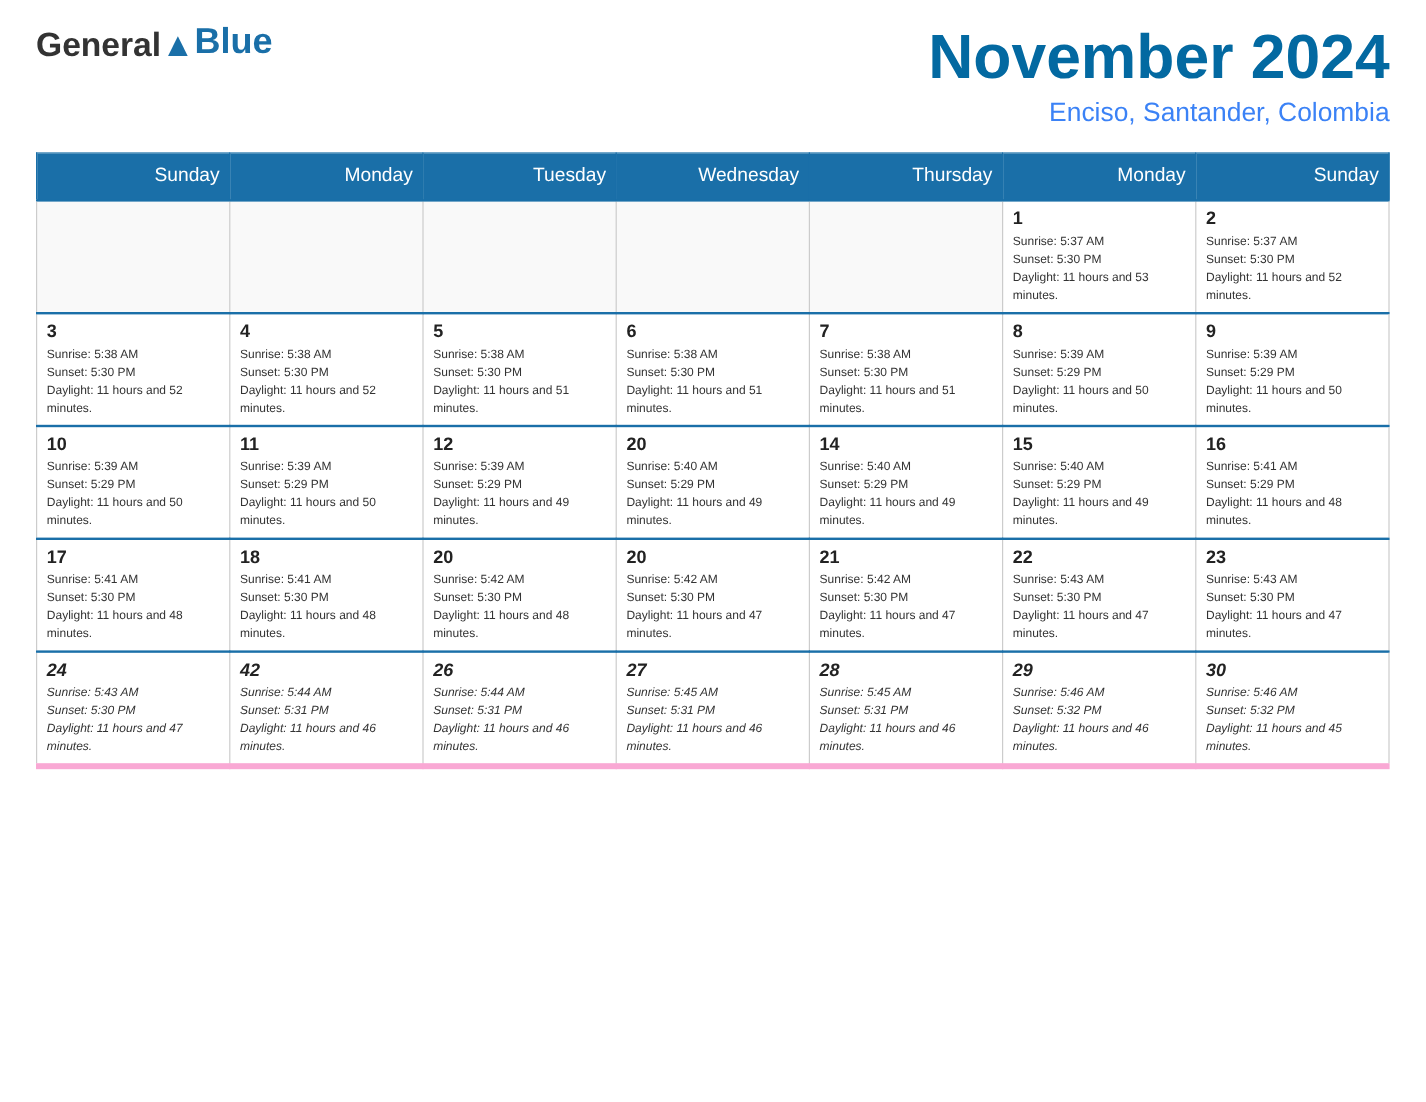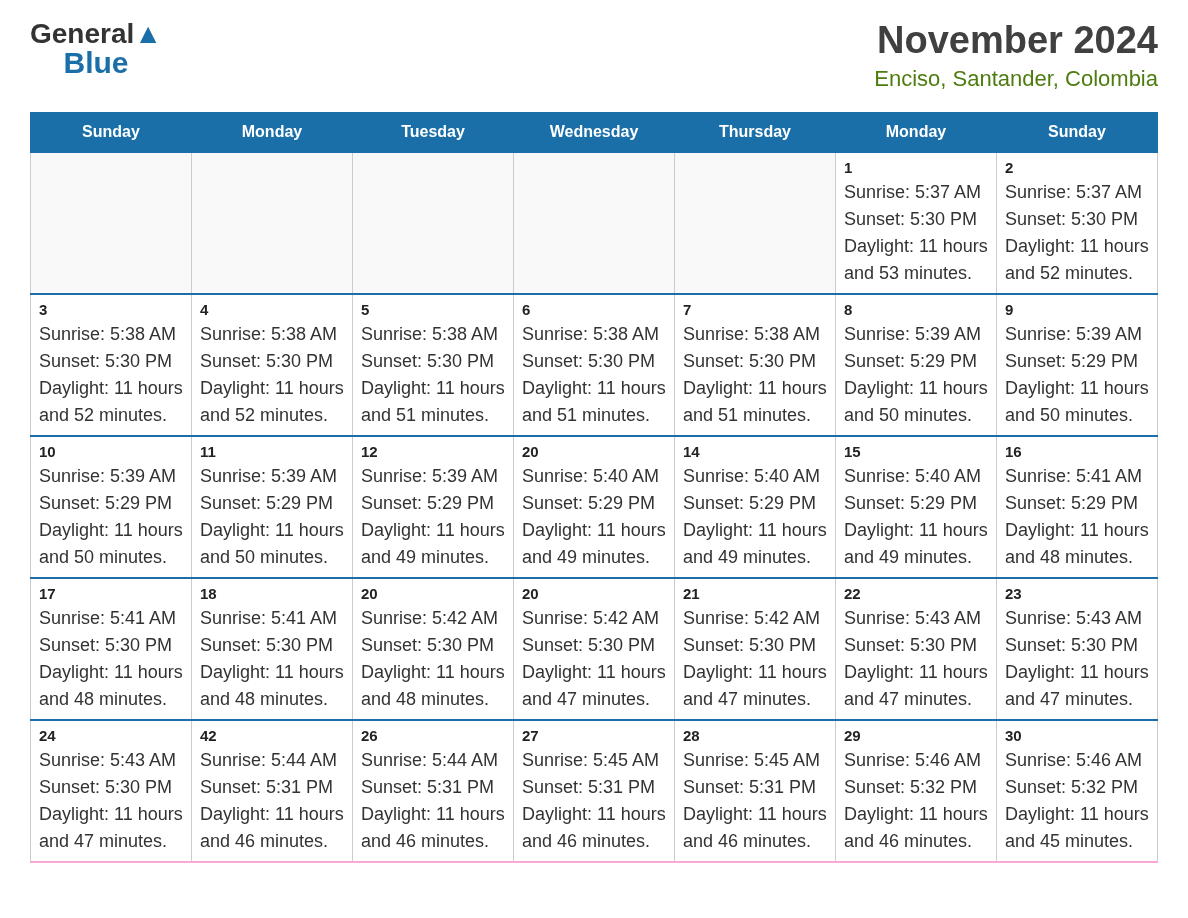--- a/index.html
+++ b/index.html
@@ -11,64 +11,64 @@
       min-height: 918px;
     }
     .header {
       display: flex;
       justify-content: space-between;
       align-items: flex-start;
       margin-bottom: 20px;
     }
     .logo {
       display: flex;
-      flex-direction: column;
-      align-items: center;
+      flex-direction: row;
+      align-items: flex-end;
     }
     .logo-general {
       font-size: 28px;
       font-weight: bold;
       color: #333;
       line-height: 1;
     }
     .logo-general span {
       color: #1a6fa8;
     }
     .logo-blue {
       font-size: 30px;
       font-weight: bold;
       color: #1a6fa8;
       margin-top: -2px;
     }
     .title-block {
       text-align: right;
     }
     .main-title {
-      font-size: 38px;
+      font-size: 52px;
       font-weight: bold;
-      color: #404040;
+      color: #0369a1;
       line-height: 1.1;
     }
     .subtitle {
       font-size: 22px;
-      color: #4d7c0f;
+      color: #3b82f6;
       margin-top: 4px;
     }
     .calendar {
       width: 100%;
       border-collapse: collapse;
       border: 1px solid #999;
     }
     .calendar th {
       background-color: #1a6fa8;
       color: #fff;
       font-size: 16px;
-      font-weight: bold;
+      font-weight: normal;
       padding: 10px 8px;
-      text-align: center;
+      text-align: right;
       border: 1px solid #1a6fa8;
     }
     .calendar td {
       vertical-align: top;
       padding: 6px 8px;
       border: 1px solid #ccc;
       width: 14.28%;
       min-height: 90px;
       font-size: 13px;
       color: #333;
@@ -77,29 +77,30 @@
       border-bottom: 2px solid #1a6fa8;
     }
     .day-num {
       font-size: 15px;
       font-weight: bold;
       color: #222;
       display: block;
       margin-bottom: 3px;
     }
     .day-info {
-      font-size: 18px;
+      font-size: 10px;
       color: #333;
       line-height: 1.5;
     }
     .empty-cell {
       background: #f9f9f9;
     }
     .calendar tbody tr:last-child {
-      border-bottom: 2px solid #f9a8d4;
+      border-bottom: 5px solid #f9a8d4;
+      font-style: italic;
     }
   </style>
 </head>
 <body>
 
 <div class="header">
   <div class="logo">
     <div class="logo-general">
       General<span>▲</span>
     </div>

